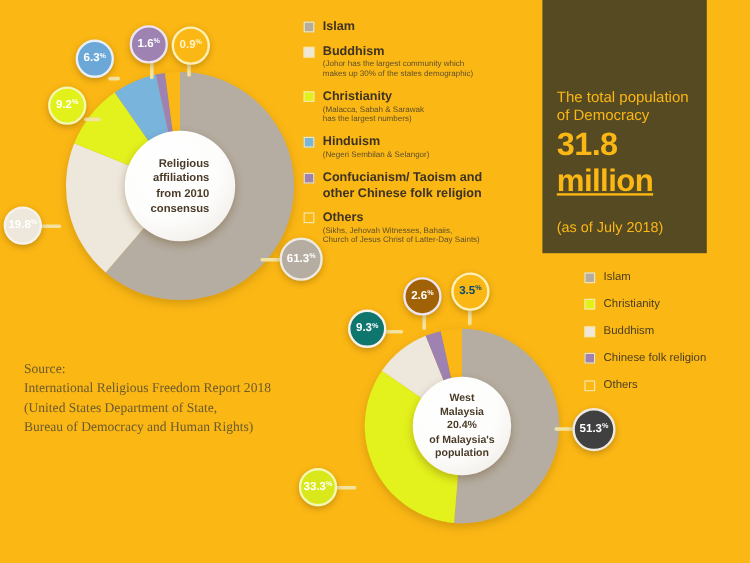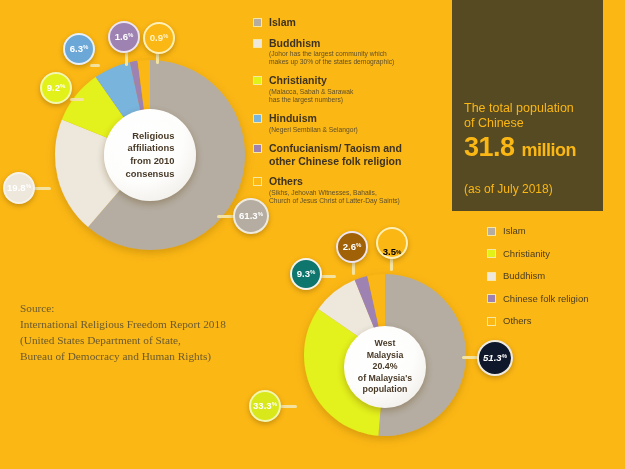--- a/index.html
+++ b/index.html
@@ -8,36 +8,36 @@
     width:625px;height:469px;
     background:#FBB714;
     font-family:"Liberation Sans", sans-serif;
     overflow:hidden;
     position:relative;
   }
   #stage{position:absolute;left:0;top:0;width:625px;height:469px;}
 
   
   .stat-panel{
-    position:absolute;left:452px;top:0;width:151px;height:211px;
+    position:absolute;left:452px;top:0;width:137px;height:211px;
     background:#564A22;
     box-sizing:border-box;
     padding:0 4px;
   }
   .stat-inner{
     position:absolute;left:12px;right:10px;bottom:14px;
   }
   .stat-line{
     color:#FBB714;font-size:12.5px;line-height:15px;font-weight:400;
   }
   .stat-big{
     color:#FBB714;font-size:27px;line-height:30px;font-weight:bold;
     margin-top:1px;letter-spacing:-0.5px;
   }
-  .stat-big .unit{font-size:18px;font-weight:bold;}
+  .stat-big .unit{font-size:26px;font-weight:bold;text-decoration:underline;}
   .stat-sub{
     color:#FBB714;font-size:12px;line-height:15px;margin-top:17px;
   }
 
   
   .legend{position:absolute;}
   .legend-row{display:flex;align-items:flex-start;margin-bottom:7px;}
   .swatch{
     width:9px;height:9px;flex:0 0 9px;border:1.4px solid #F6E7A8;
     margin-right:7px;margin-top:2px;box-sizing:border-box;
@@ -69,21 +69,21 @@
   .pie-svg{display:block;overflow:visible;}
 
   .hub{
     position:absolute;border-radius:50%;
     background:radial-gradient(circle at 38% 32%, #ffffff 0%, #fdfdfc 52%, #ece7df 100%);
     box-shadow:0 3px 7px rgba(90,60,10,0.33);
     display:flex;align-items:center;justify-content:center;
     text-align:center;color:#4A3B28;font-weight:bold;
   }
   #hub-main{left:104px;top:109px;width:92px;height:92px;font-size:9.4px;line-height:12.6px;text-align:right;}
-  #hub-west{left:344px;top:326px;width:82px;height:82px;font-size:8.8px;line-height:11.6px;}
+  #hub-west{left:344px;top:314px;width:82px;height:82px;font-size:8.8px;line-height:11.6px;}
 
   
   .bubble{
     position:absolute;border-radius:50%;
     display:flex;align-items:center;justify-content:center;
     box-sizing:border-box;
     box-shadow:0 2px 5px rgba(100,65,10,0.35);
     font-weight:bold;
   }
   .bubble span{line-height:1;}
@@ -174,36 +174,36 @@
     <div>West<br>Malaysia<br>20.4%<br>of Malaysia's<br>population</div>
   </div>
 
   <div id="bubbles-west">
       <div class="connector" style="left: 352px; top: 261px; width: 3px; height: 14px;"></div>
       <div class="bubble b-sm" style="left: 336px; top: 231px; background: #a16207; border: 2px solid rgb(237, 229, 242); color: rgb(255, 255, 255);">
         <span class="pct">2.6</span>
         <span class="sym">%</span>
       </div>
       <div class="connector" style="left: 390px; top: 257px; width: 3px; height: 14px;"></div>
-      <div class="bubble b-sm" style="left: 376px; top: 227px; background: rgb(251, 183, 20); border: 2px solid rgb(255, 240, 184); color: #000000; align-items: flex-end;">
+      <div class="bubble b-sm" style="left: 376px; top: 227px; background: rgb(251, 183, 20); border: 2px solid rgb(255, 240, 184); color: #0c4a6e;">
         <span class="pct">3.5</span>
         <span class="sym">%</span>
       </div>
       <div class="connector" style="left: 320px; top: 275px; width: 16px; height: 3px;"></div>
       <div class="bubble b-sm" style="left: 290px; top: 258px; background: #0f766e; border: 2px solid rgb(247, 243, 235); color: rgb(255, 255, 255);">
         <span class="pct">9.3</span>
         <span class="sym">%</span>
       </div>
       <div class="connector" style="left: 279px; top: 405px; width: 18px; height: 3px;"></div>
       <div class="bubble b-sm" style="left: 249px; top: 390px; background: rgb(216, 232, 26); border: 2px solid rgb(242, 247, 178); color: rgb(255, 255, 255);">
         <span class="pct">33.3</span>
         <span class="sym">%</span>
       </div>
       <div class="connector" style="left: 462px; top: 356px; width: 16px; height: 3px;"></div>
-      <div class="bubble b-md" style="left: 477px; top: 340px; background: #0f172a; border: 2px solid rgb(239, 234, 224); color: rgb(255, 255, 255); font-style: italic;">
+      <div class="bubble b-md" style="left: 477px; top: 340px; background: #404040; border: 2px solid rgb(239, 234, 224); color: rgb(255, 255, 255);">
         <span class="pct">51.3</span>
         <span class="sym">%</span>
       </div>
     </div>
 
   <div class="legend" id="legend-main">
       <div class="legend-row">
         <span class="swatch" style="background: rgb(181, 173, 161);"></span>
         <span class="legend-text">
           <div class="legend-title">Islam</div>
@@ -241,21 +241,21 @@
         <span class="legend-text">
           <div class="legend-title">Others</div>
           <div class="legend-note">(Sikhs, Jehovah Witnesses, Bahaiis,<br>Church of Jesus Christ of Latter-Day Saints)</div>
         </span>
       </div>
     </div>
 
   <div class="stat-panel">
     <div class="stat-inner">
       <div class="stat-line">The total population</div>
-      <div class="stat-line">of Chinese</div>
+      <div class="stat-line">of Democracy</div>
       <div class="stat-big"><span>31.8</span> <span class="unit">million</span></div>
       <div class="stat-sub">(as of July 2018)</div>
     </div>
   </div>
 
   <div class="legend" id="legend-west">
       <div class="legend-row">
         <span class="swatch" style="background: rgb(181, 173, 161);"></span>
         <span class="legend-text">
           <div class="legend-title">Islam</div>

